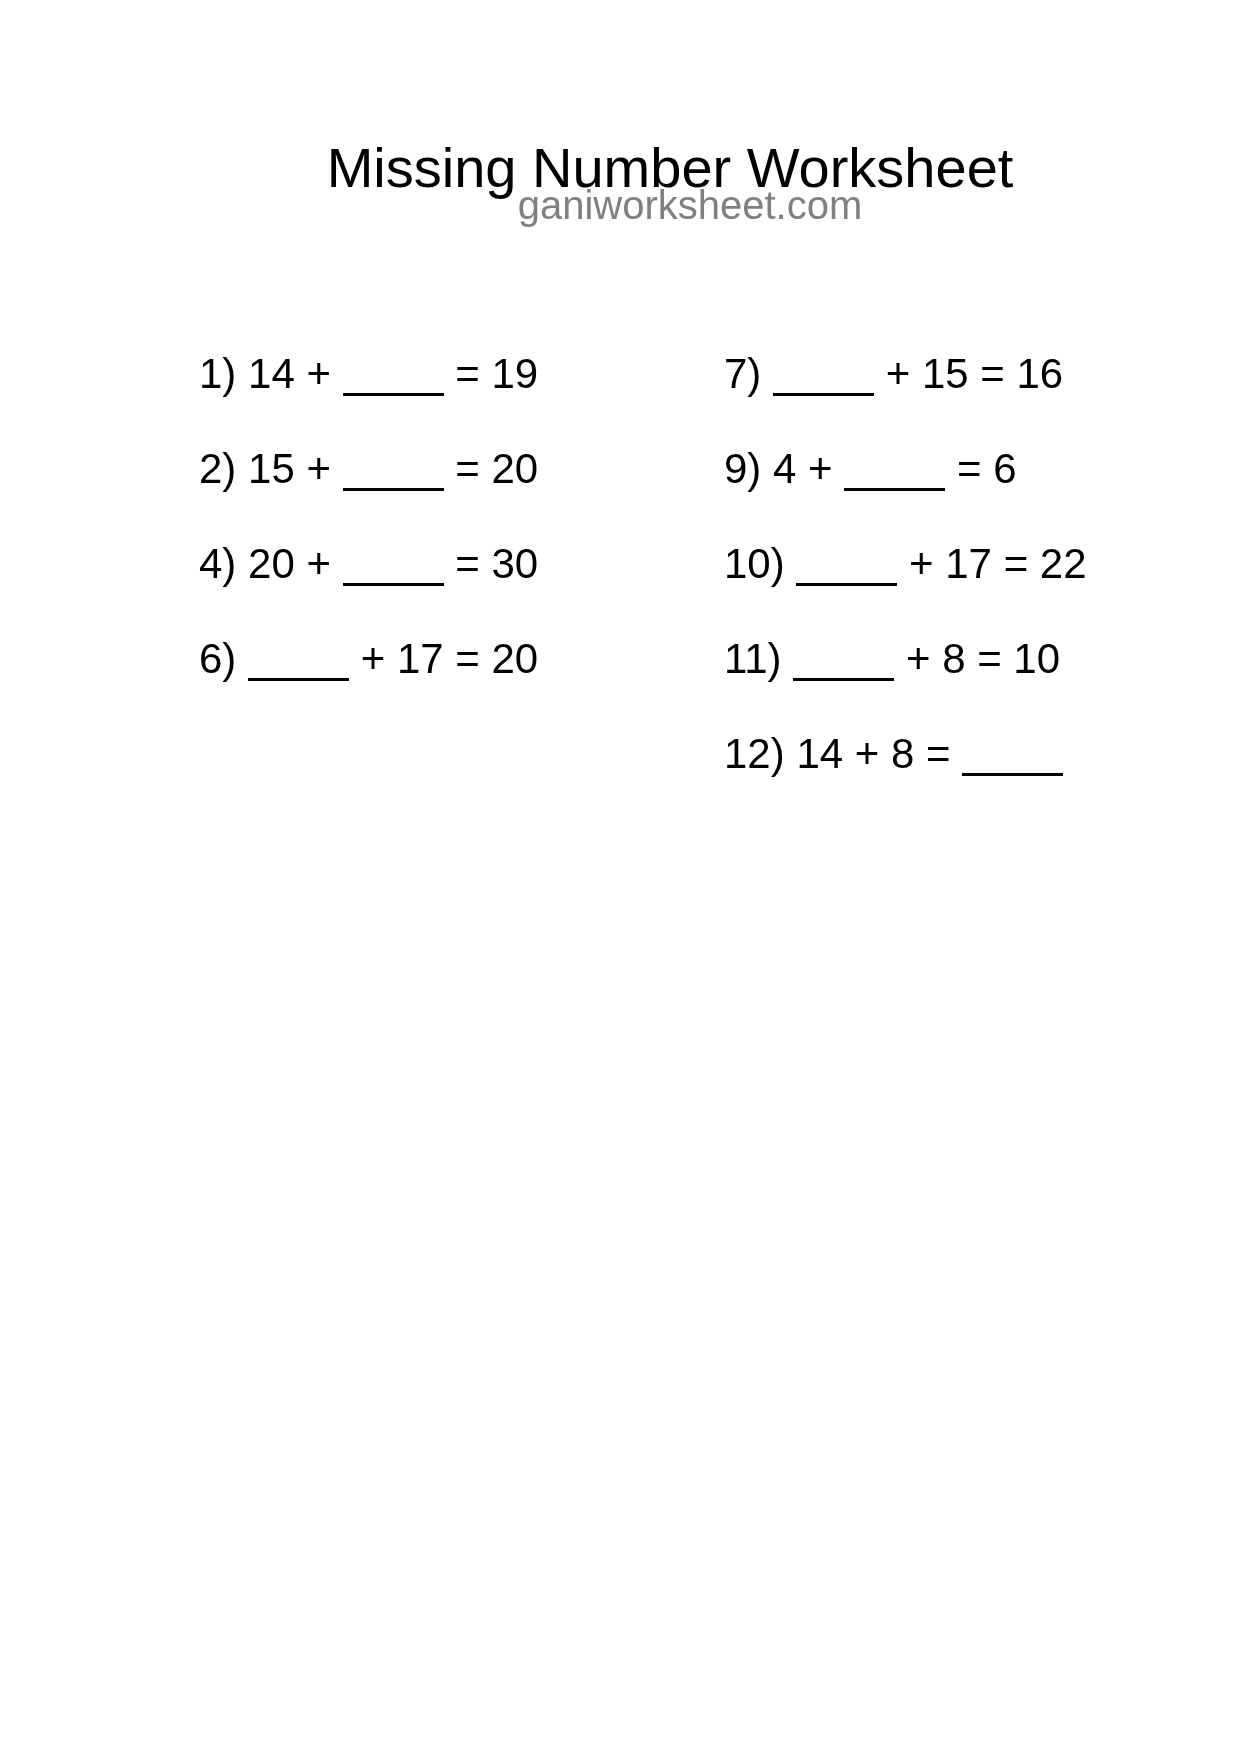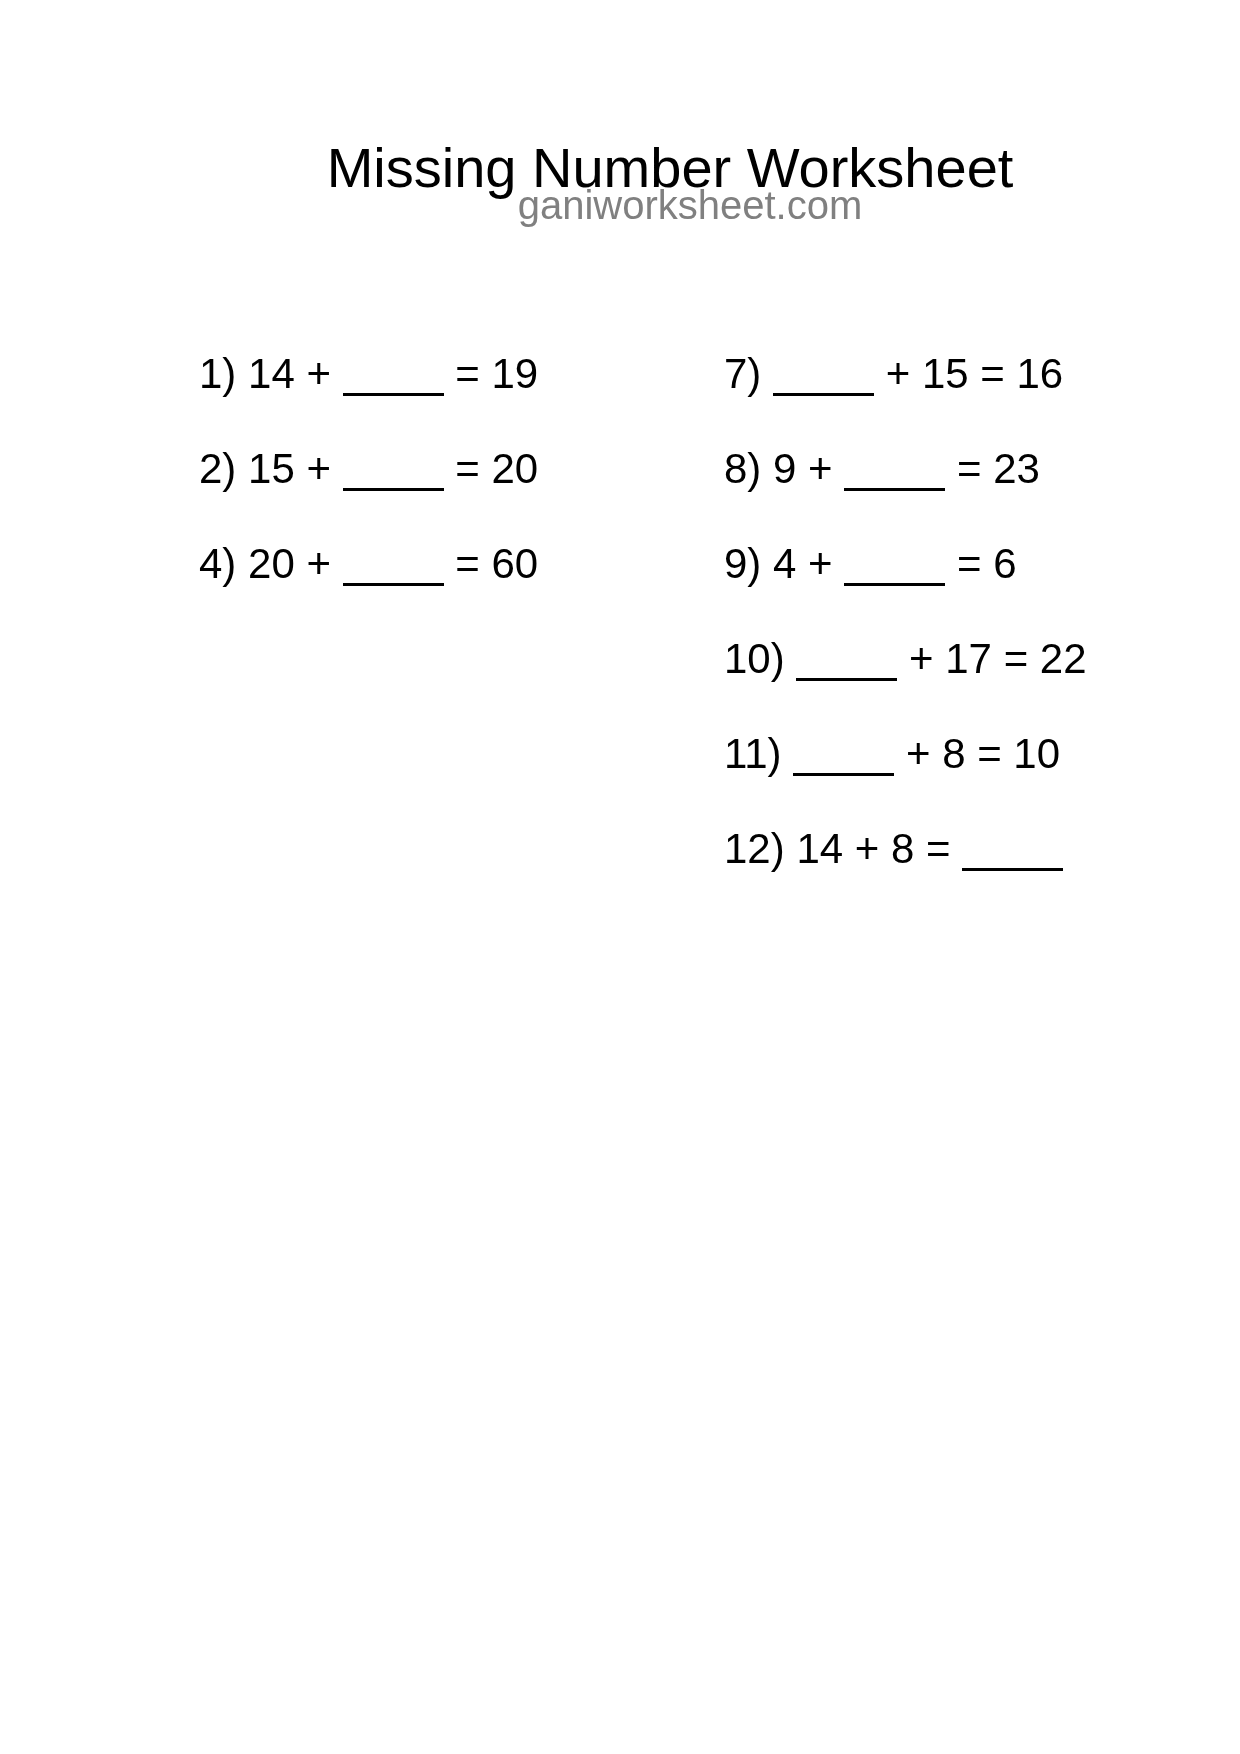--- a/index.html
+++ b/index.html
@@ -67,24 +67,24 @@
 </head>
 <body>
 
 <h1 class="title">Missing Number Worksheet</h1>
 <div class="subtitle">ganiworksheet.com</div>
 
 <div class="problems">
   <div class="col left">
     <div class="problem"><span>1)</span> <span>14 +</span> <span class="blank"></span> <span>= 19</span></div>
     <div class="problem"><span>2)</span> <span>15 +</span> <span class="blank"></span> <span>= 20</span></div>
-    <div class="problem"><span>4)</span> <span>20 +</span> <span class="blank"></span> <span>= 60</span></div>
+    <div class="problem"><span>4)</span> <span>20 +</span> <span class="blank"></span> <span>= 30</span></div>
+    <div class="problem"><span>6)</span> <span class="blank"></span> <span>+ 17 = 20</span></div>
   </div>
 
   <div class="col right">
     <div class="problem"><span>7)</span> <span class="blank"></span> <span>+ 15 = 16</span></div>
-    <div class="problem"><span>8)</span> <span>9 +</span> <span class="blank"></span> <span>= 23</span></div>
     <div class="problem"><span>9)</span> <span>4 +</span> <span class="blank"></span> <span>= 6</span></div>
     <div class="problem"><span>10)</span> <span class="blank"></span> <span>+ 17 = 22</span></div>
     <div class="problem"><span>11)</span> <span class="blank"></span> <span>+ 8 = 10</span></div>
     <div class="problem"><span>12)</span> <span>14 + 8 =</span> <span class="blank"></span></div>
   </div>
 </div>
 
 </body></html>

